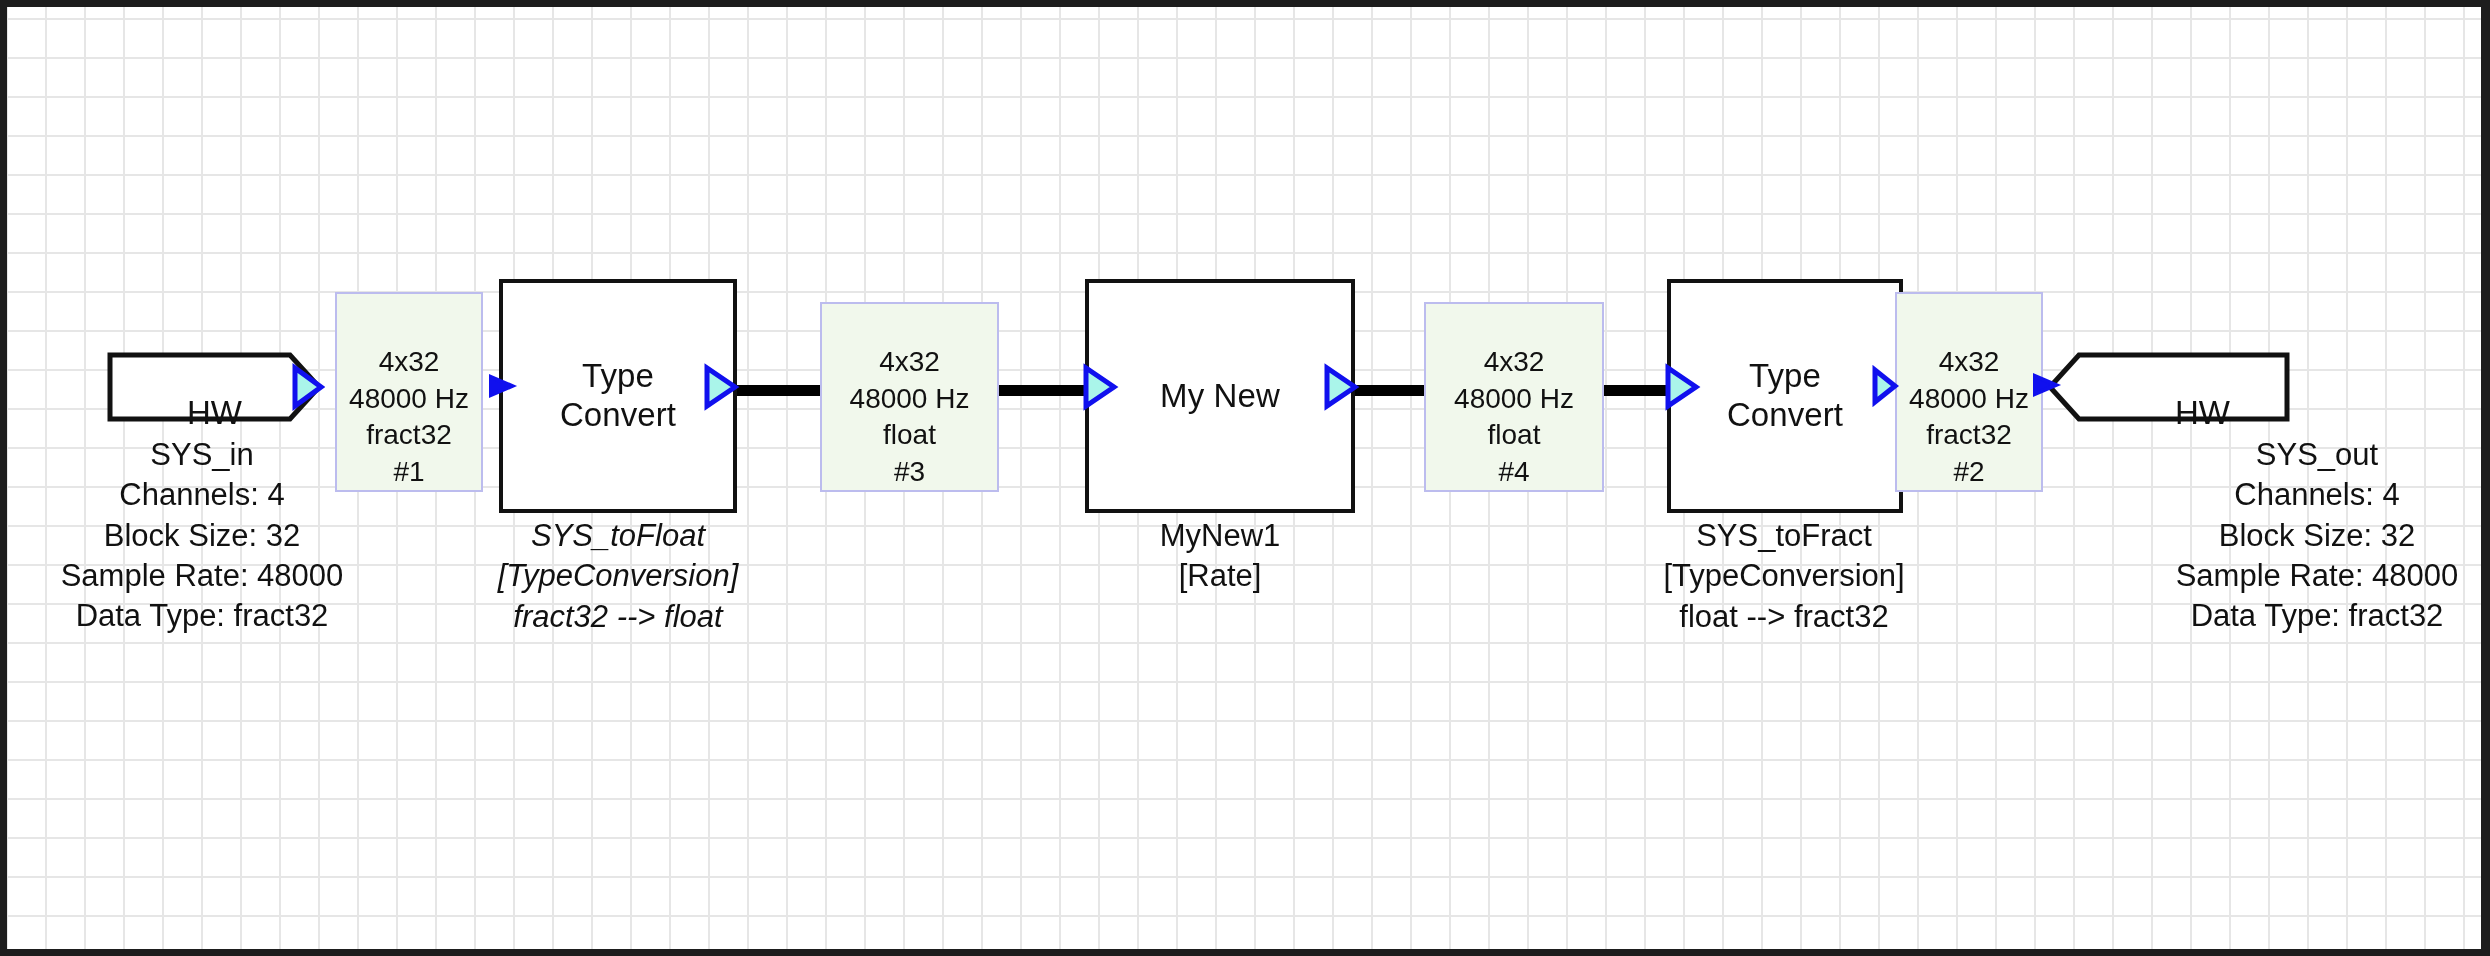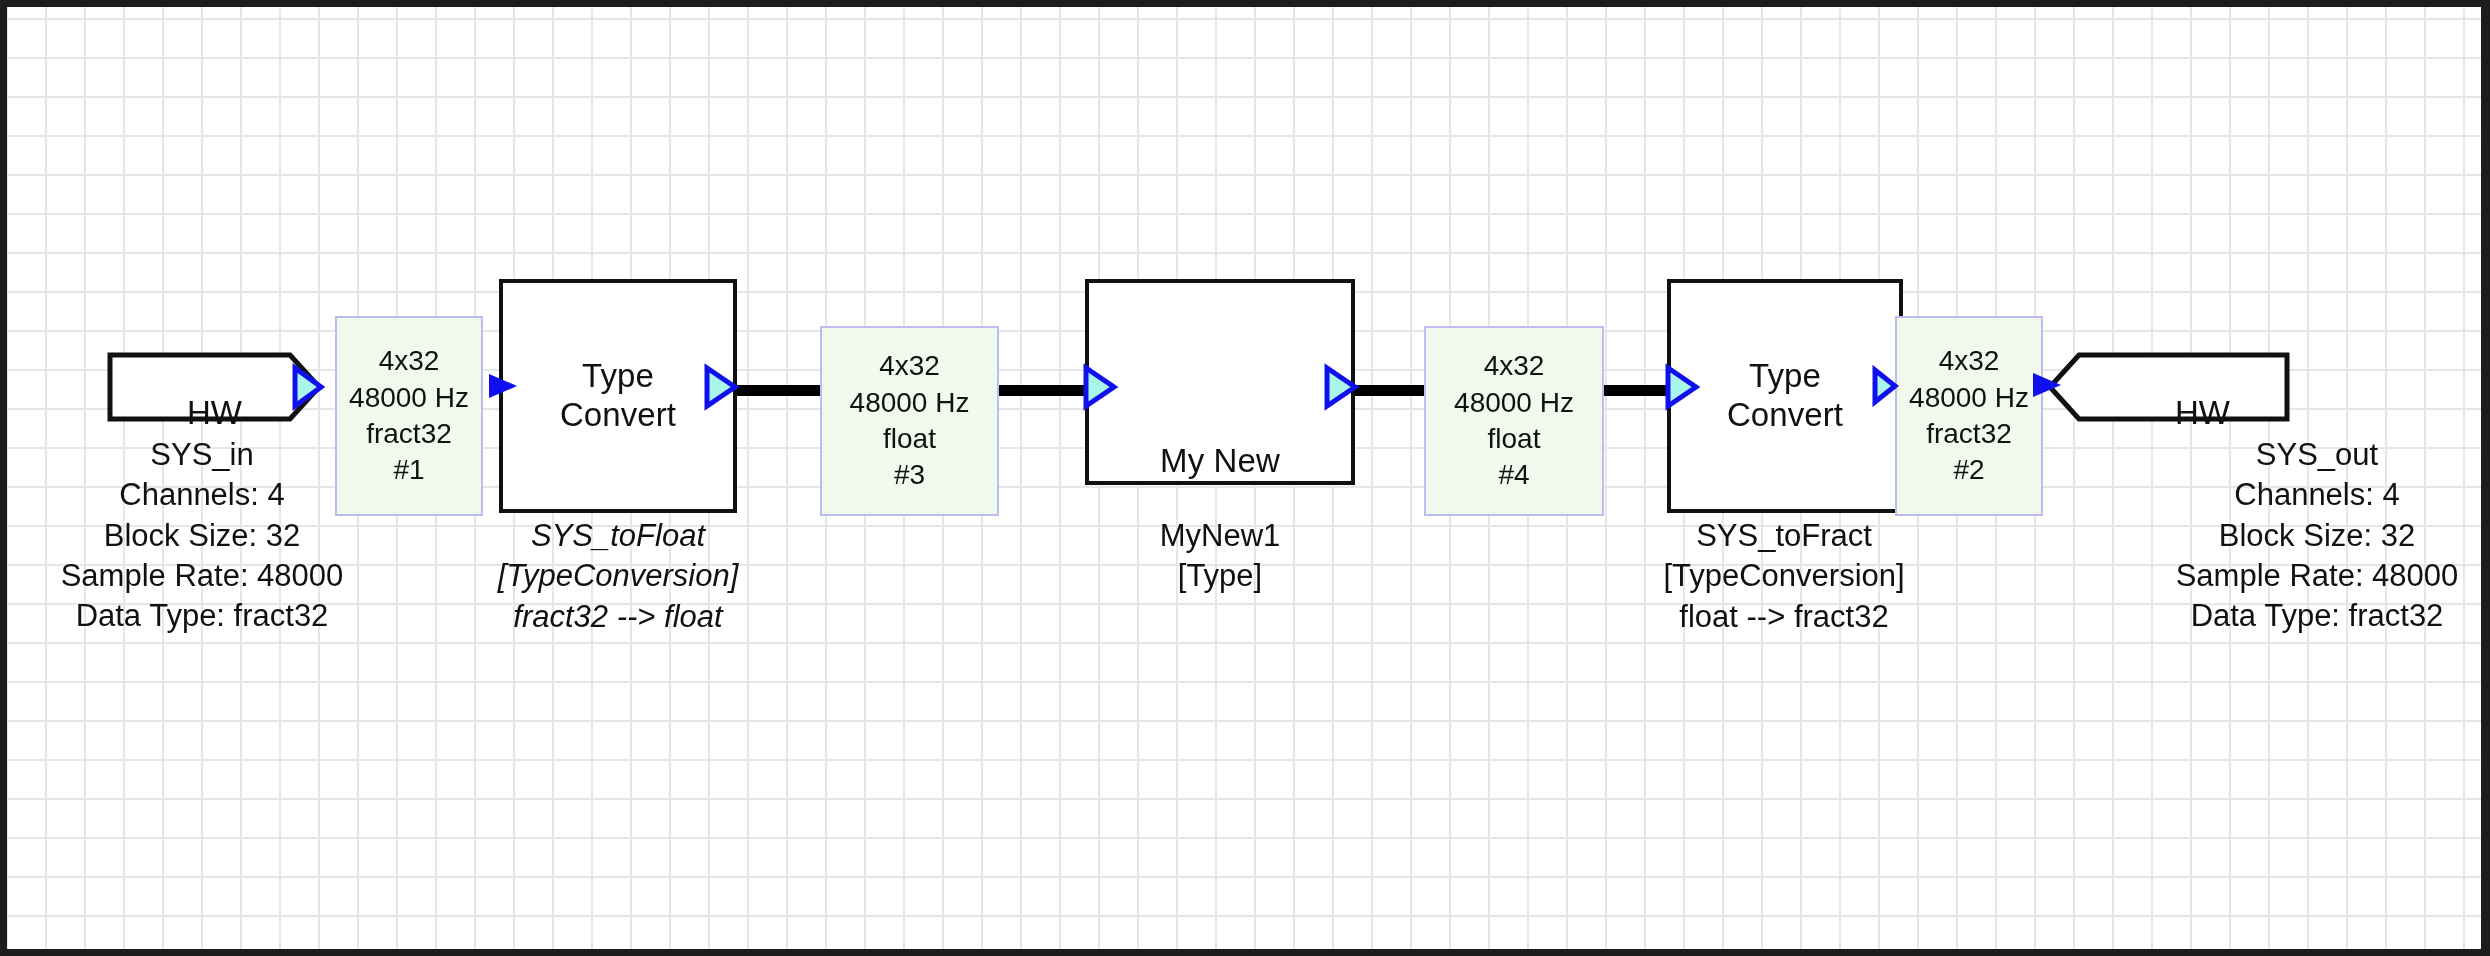--- a/index.html
+++ b/index.html
@@ -80,23 +80,22 @@
   .hw-out .hw-label { padding-left: 34px; }
 
   
   .sigbox {
     position: absolute;
     background: #f1f8ec;
     border: 2px solid #bcbcee;
     box-sizing: border-box;
     z-index: 6;
     display: flex;
-    align-items: center;
+    align-items: flex-end;
     justify-content: center;
-    margin-top: 24px;
   }
   .sigbox-text {
     text-align: center;
     font-size: 28px;
     line-height: 1.30;
     color: #111111;
     white-space: pre-line;
   }
 
   
@@ -162,21 +161,21 @@
     </svg>
   </div>
 
   <div class="sigbox" style="left:813px; top:295px; width:179px; height:190px;">
     <div class="sigbox-text">4x32
 48000 Hz
 float
 #3</div>
   </div>
 
-  <div class="block" style="left:1078px; top:272px; width:270px; height:206px;align-items:flex-end;">
+  <div class="block" style="left:1078px; top:272px; width:270px; height:234px;">
     <div class="block-text">My New</div>
   </div>
 
   <div class="port" style="left:1073px; top:355px; width:40px; height:50px;">
     <svg width="40" height="50" viewBox="0 0 40 50">
       <path d="M6,6 L6,44 L34,25 Z" fill="#aaf5ea" stroke="#1010ee" stroke-width="5" stroke-linejoin="miter"></path>
     </svg>
   </div>
 
   <div class="port" style="left:1314px; top:355px; width:40px; height:50px;">
@@ -233,21 +232,21 @@
 Channels: 4
 Block Size: 32
 Sample Rate: 48000
 Data Type: fract32</div>
 
   <div class="caption" style="left:421px; top:509px; width:380px;font-style:italic;">SYS_toFloat
 [TypeConversion]
 fract32 --&gt; float</div>
 
   <div class="caption" style="left:1063px; top:509px; width:300px;">MyNew1
-[Type]</div>
+[Rate]</div>
 
   <div class="caption" style="left:1587px; top:509px; width:380px;">SYS_toFract
 [TypeConversion]
 float --&gt; fract32</div>
 
   <div class="caption" style="left:2085px; top:428px; width:450px;">SYS_out
 Channels: 4
 Block Size: 32
 Sample Rate: 48000
 Data Type: fract32</div>

